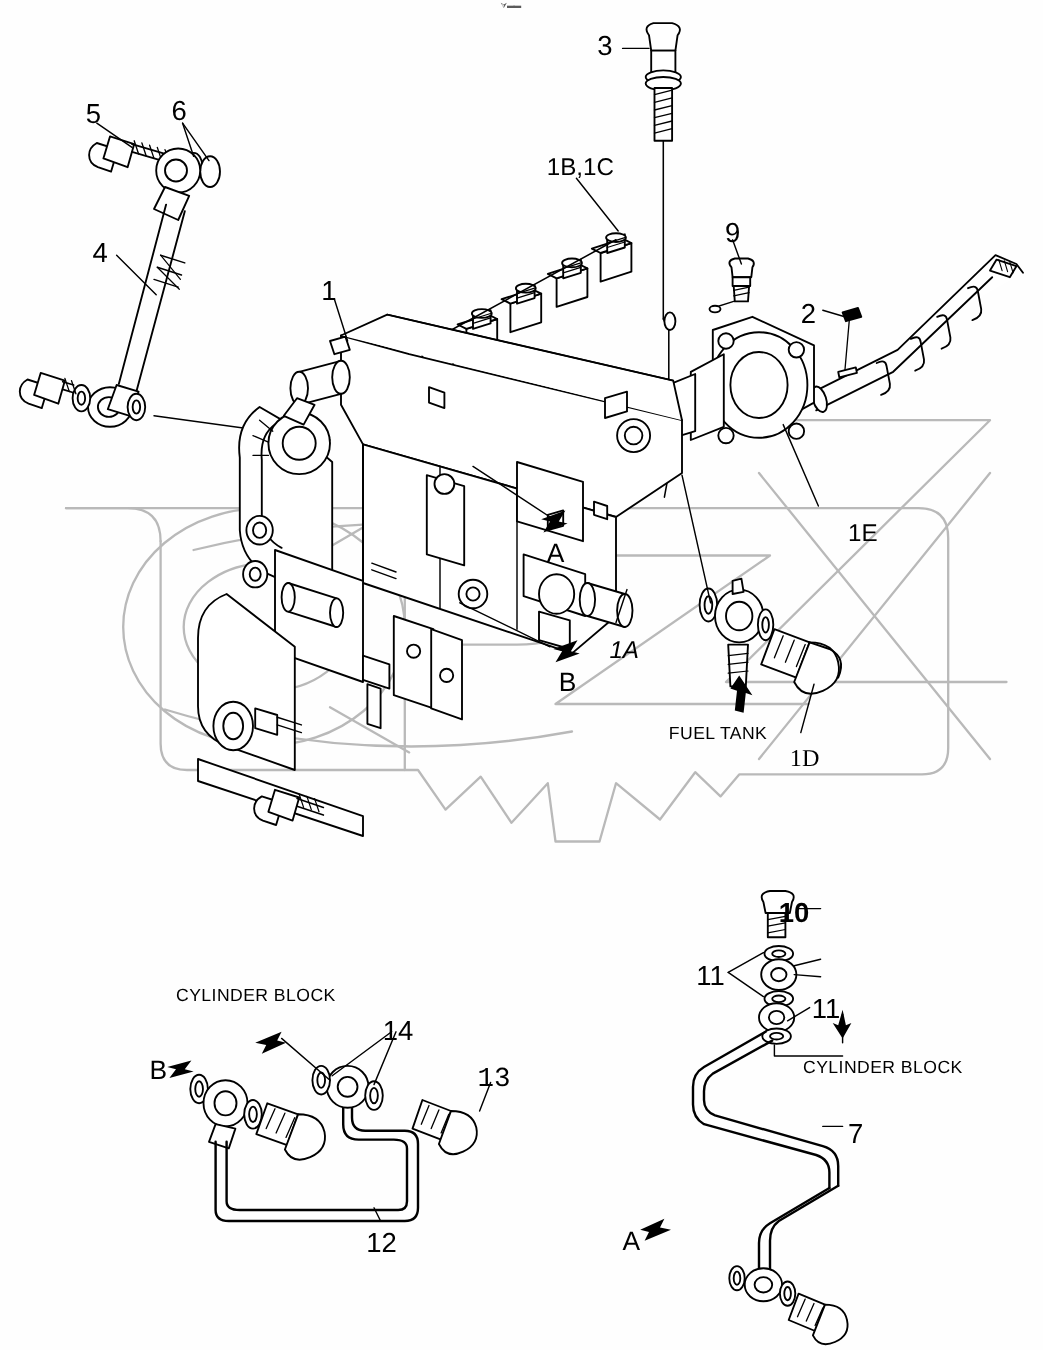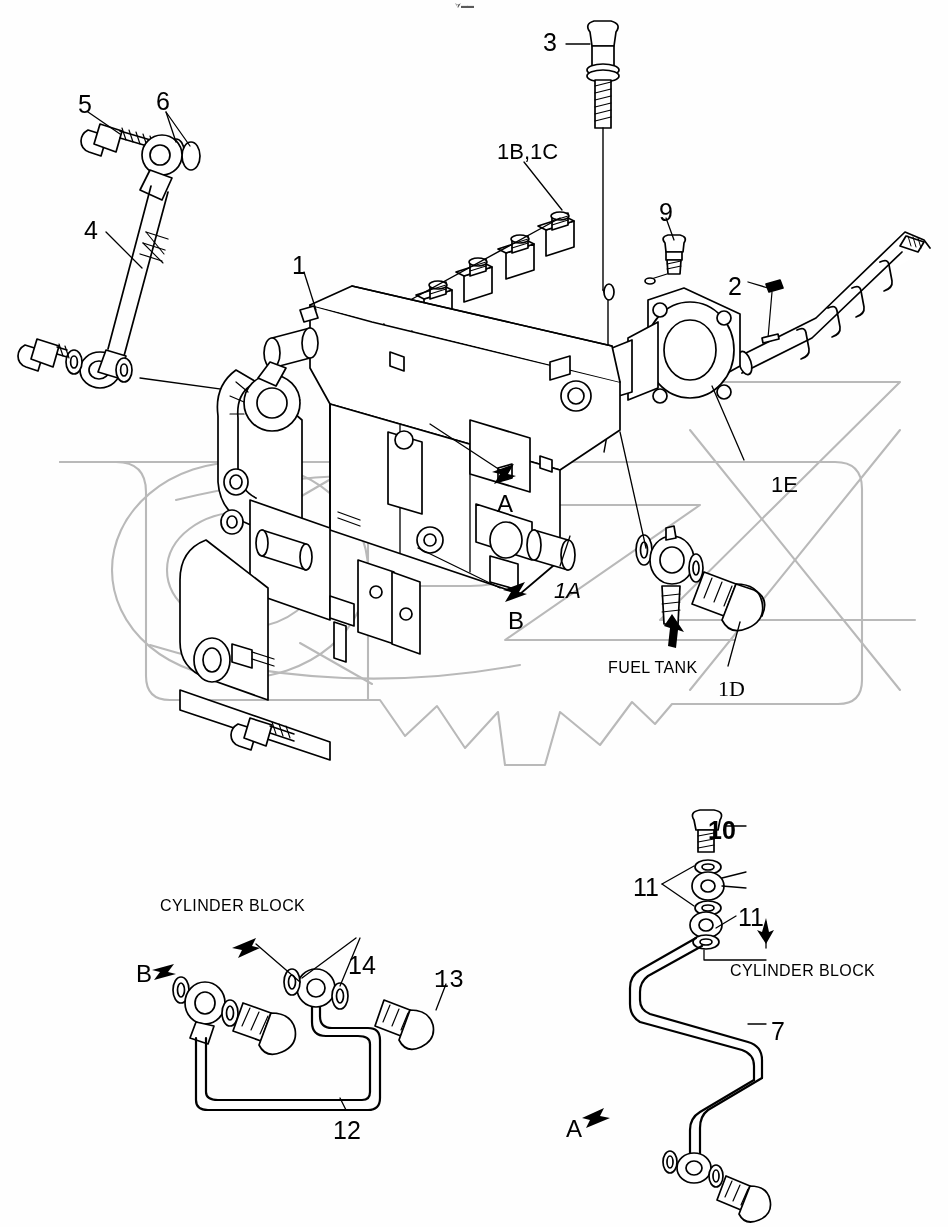--- a/index.html
+++ b/index.html
@@ -444,21 +444,21 @@
   <div class="lbl sub" style="left:554px;top:580px;font-style:italic;">1A</div>
   <div class="lbl sub" style="left:718px;top:678px;font-family:Liberation Serif, serif;">1D</div>
 
   <div class="lbl ab" style="left:497px;top:492px;">A</div>
   <div class="lbl ab" style="left:508px;top:609px;">B</div>
 
   <div class="lbl word" style="left:608px;top:660px;">FUEL TANK</div>
   <div class="lbl word" style="left:160px;top:898px;">CYLINDER BLOCK</div>
   <div class="lbl word" style="left:730px;top:963px;">CYLINDER BLOCK</div>
 
-  <div class="lbl num" style="left:348px;top:925px;margin-top:28px;">14</div>
+  <div class="lbl num" style="left:348px;top:925px;">14</div>
   <div class="lbl num" style="left:434px;top:968px;font-family:Liberation Mono, monospace;">13</div>
   <div class="lbl num" style="left:333px;top:1118px;">12</div>
   <div class="lbl ab" style="left:136px;top:962px;">B</div>
 
   <div class="lbl num" style="left:708px;top:818px;font-weight:bold;">10</div>
   <div class="lbl num" style="left:633px;top:875px;">11</div>
   <div class="lbl num" style="left:738px;top:905px;">11</div>
   <div class="lbl num" style="left:771px;top:1019px;">7</div>
   <div class="lbl ab" style="left:566px;top:1117px;">A</div>
 

